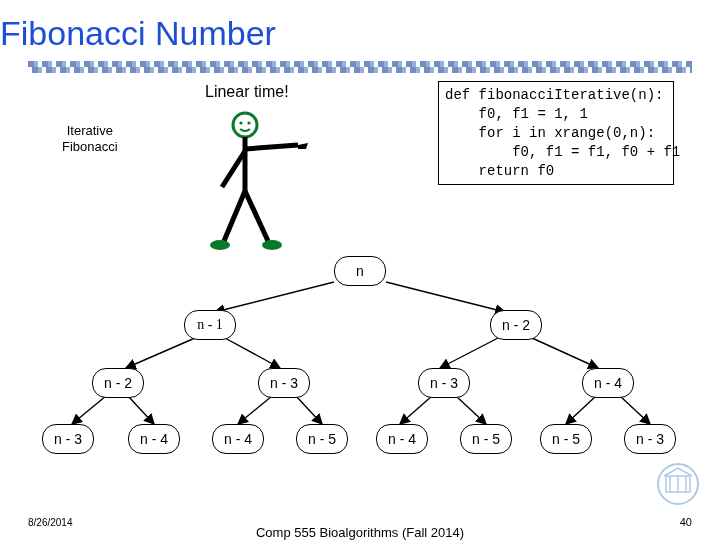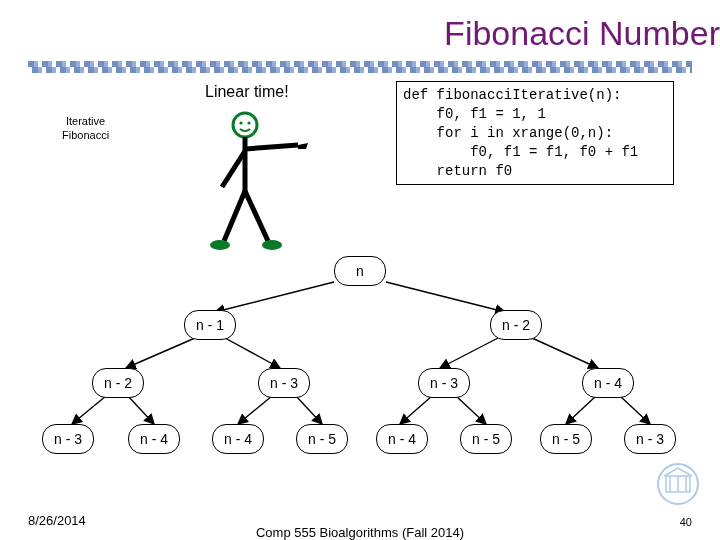--- a/index.html
+++ b/index.html
@@ -4,24 +4,24 @@
 <style>
   * { box-sizing: border-box; margin: 0; padding: 0; }
   body {
     width: 720px; height: 540px;
     background: #fff;
     font-family: Arial, Helvetica, sans-serif;
     position: relative;
     overflow: hidden;
   }
   .title {
-    text-align: right;
+    text-align: left;
     font-size: 34px;
     padding-top: 14px;
-    color: #701a75;
+    color: #1d4ed8;
   }
   .dna-rule {
     margin: 8px 28px 0 28px;
     height: 12px;
     background:
       repeating-linear-gradient(90deg, #3a5fa8 0 6px, #6b8fd0 6px 10px, transparent 10px 14px) 0 0/auto 6px no-repeat,
       repeating-linear-gradient(90deg, transparent 0 4px, #3a5fa8 4px 10px, #6b8fd0 10px 14px) 0 6px/auto 6px no-repeat;
     opacity: 0.7;
   }
   .upper {
@@ -29,29 +29,29 @@
     height: 180px;
     margin-top: 6px;
   }
   .linear-time {
     position: absolute;
     left: 205px; top: 4px;
     font-size: 16px;
   }
   .algo-label {
     position: absolute;
-    left: 62px; top: 36px;
-    font-size: 11px;
+    left: 62px; top: 44px;
+    font-size: 13px;
     text-align: center;
     line-height: 1.25;
   }
   .codebox {
     position: absolute;
     right: 46px; top: 2px;
-    width: 278px;
+    width: 236px;
     border: 1px solid #000;
     font-family: "Courier New", monospace;
     font-size: 14px;
     line-height: 1.35;
     padding: 4px 6px;
     white-space: pre;
     background: #fff;
   }
   
   .figure {
@@ -78,21 +78,21 @@
   }
   .tree svg {
     position: absolute;
     left: 0; top: 0;
     width: 720px; height: 230px;
     pointer-events: none;
   }
   .footer-date {
     position: absolute;
     left: 28px; bottom: 12px;
-    font-size: 13px;
+    font-size: 10px;
   }
   .footer-center {
     position: absolute;
     left: 0; right: 0; bottom: 0;
     text-align: center;
     font-size: 13px;
   }
   .footer-page {
     position: absolute;
     right: 28px; bottom: 12px;
@@ -175,21 +175,21 @@
       <line x1="432" y1="140" x2="400" y2="168"></line>
       <line x1="456" y1="140" x2="486" y2="168"></line>
 
       <line x1="596" y1="140" x2="566" y2="168"></line>
       <line x1="620" y1="140" x2="650" y2="168"></line>
     </g>
   </svg>
 
   <div class="node" style="left:334px; top:0px;">n</div>
 
-  <div class="node" style="left:184px; top:54px;">n - 1</div>
+  <div class="node" style="left:184px; top:54px;font-family:Liberation Serif, serif;">n - 1</div>
   <div class="node" style="left:490px; top:54px;">n - 2</div>
 
   <div class="node" style="left:92px;  top:112px;">n - 2</div>
   <div class="node" style="left:258px; top:112px;">n - 3</div>
   <div class="node" style="left:418px; top:112px;">n - 3</div>
   <div class="node" style="left:582px; top:112px;">n - 4</div>
 
   <div class="node" style="left:42px;  top:168px;">n - 3</div>
   <div class="node" style="left:128px; top:168px;">n - 4</div>
   <div class="node" style="left:212px; top:168px;">n - 4</div>

